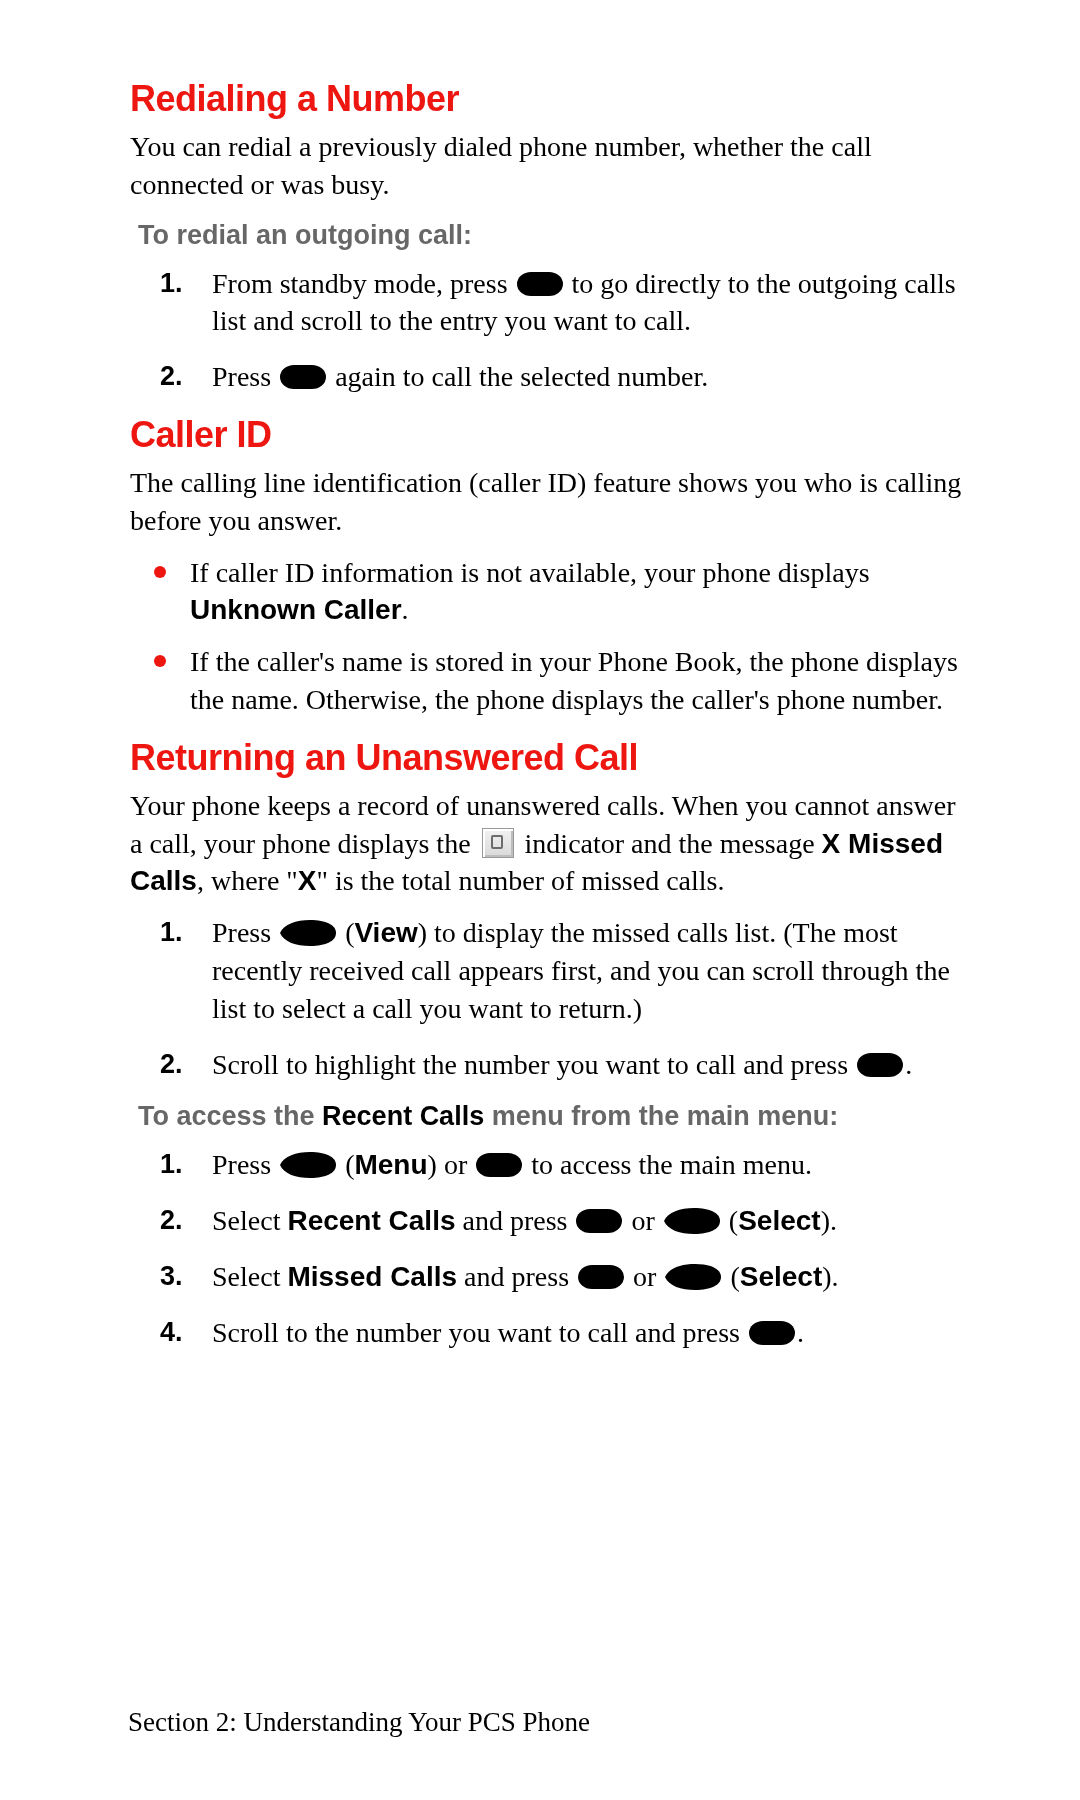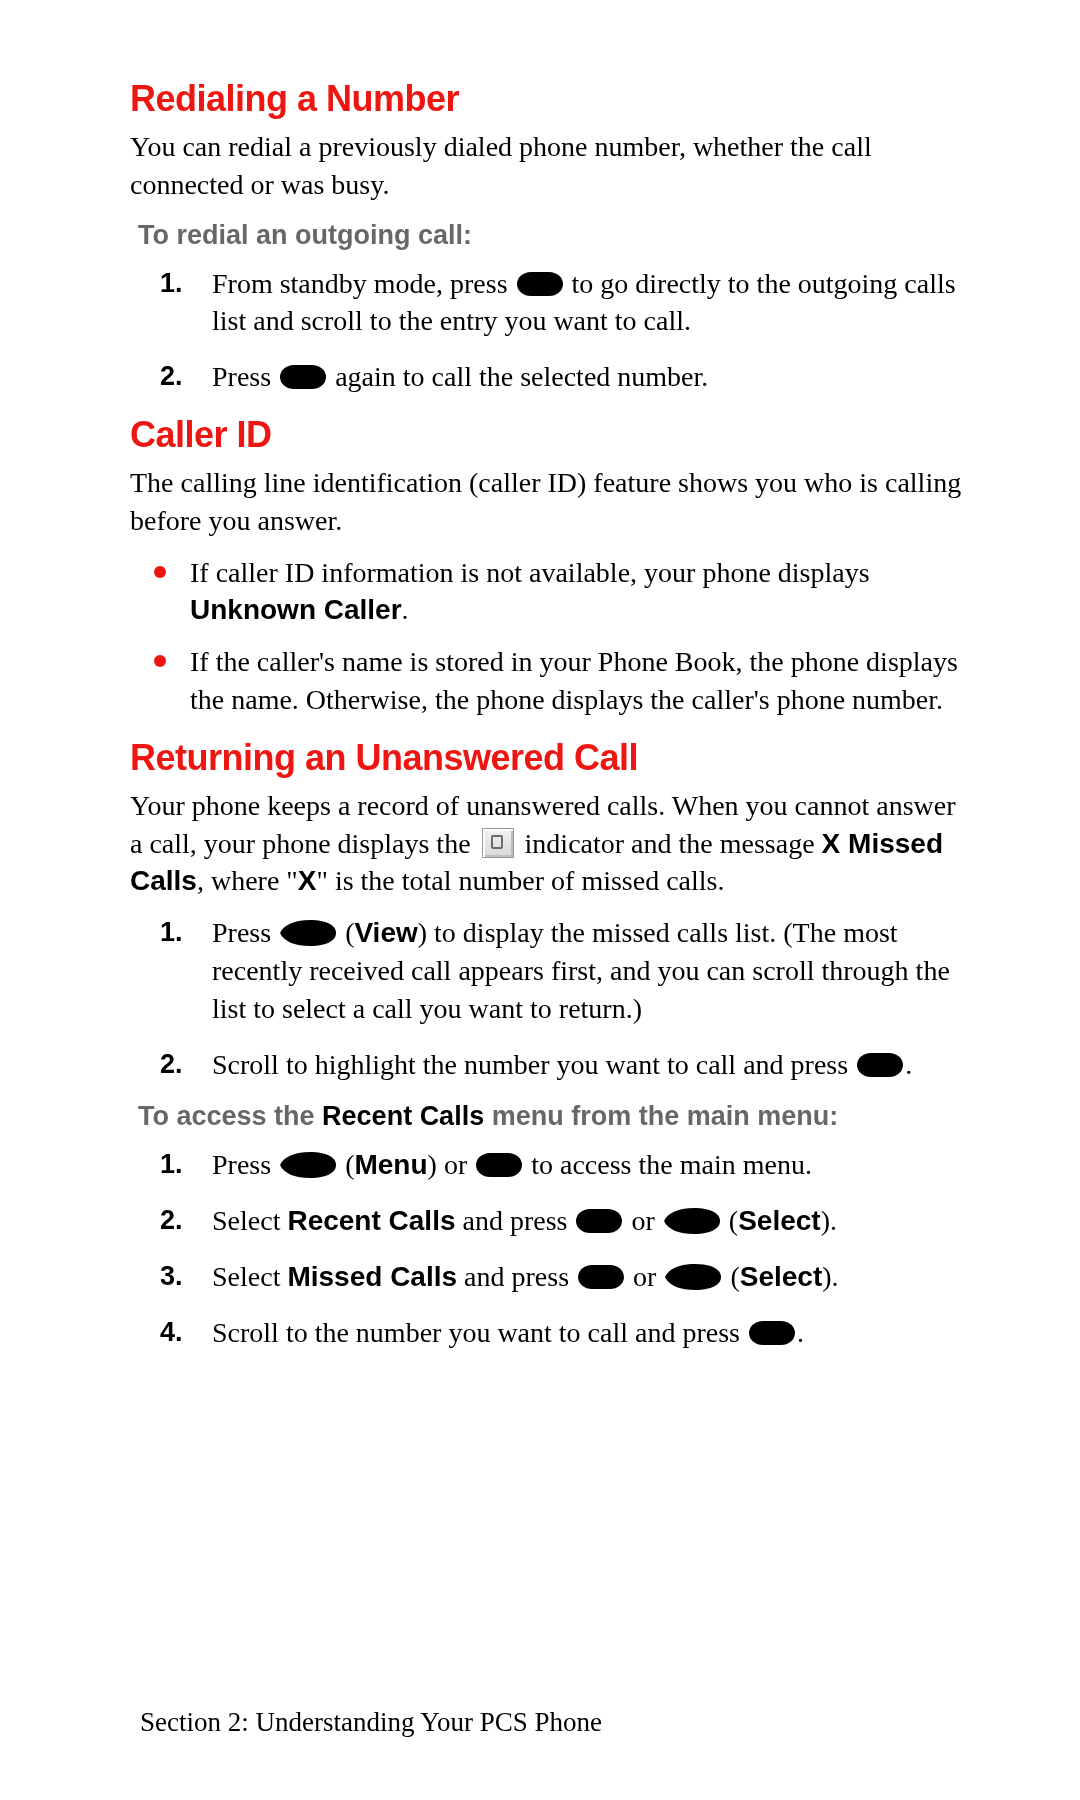--- a/index.html
+++ b/index.html
@@ -125,21 +125,21 @@
 
   .footer {
     position: absolute;
     left: 100px;
     right: 100px;
     bottom: 60px;
   }
   .footer-line1 {
     font-size: 27px;
     color: #000;
-    margin-left: 40px;
+    margin-left: 28px;
     margin-bottom: 2px;
   }
   .footer-line2-wrap {
     display: flex;
     align-items: baseline;
     gap: 18px;
   }
   .footer-page {
     font-family: "Helvetica Neue", Helvetica, Arial, sans-serif;
     font-weight: 700;

